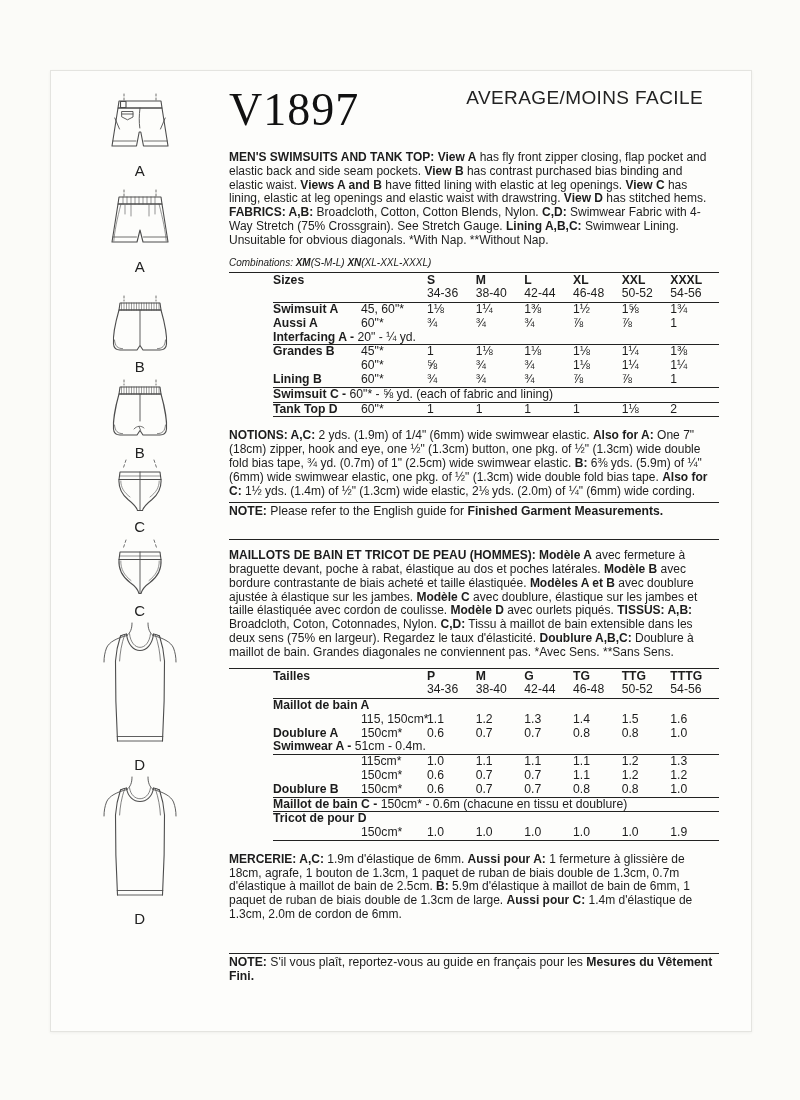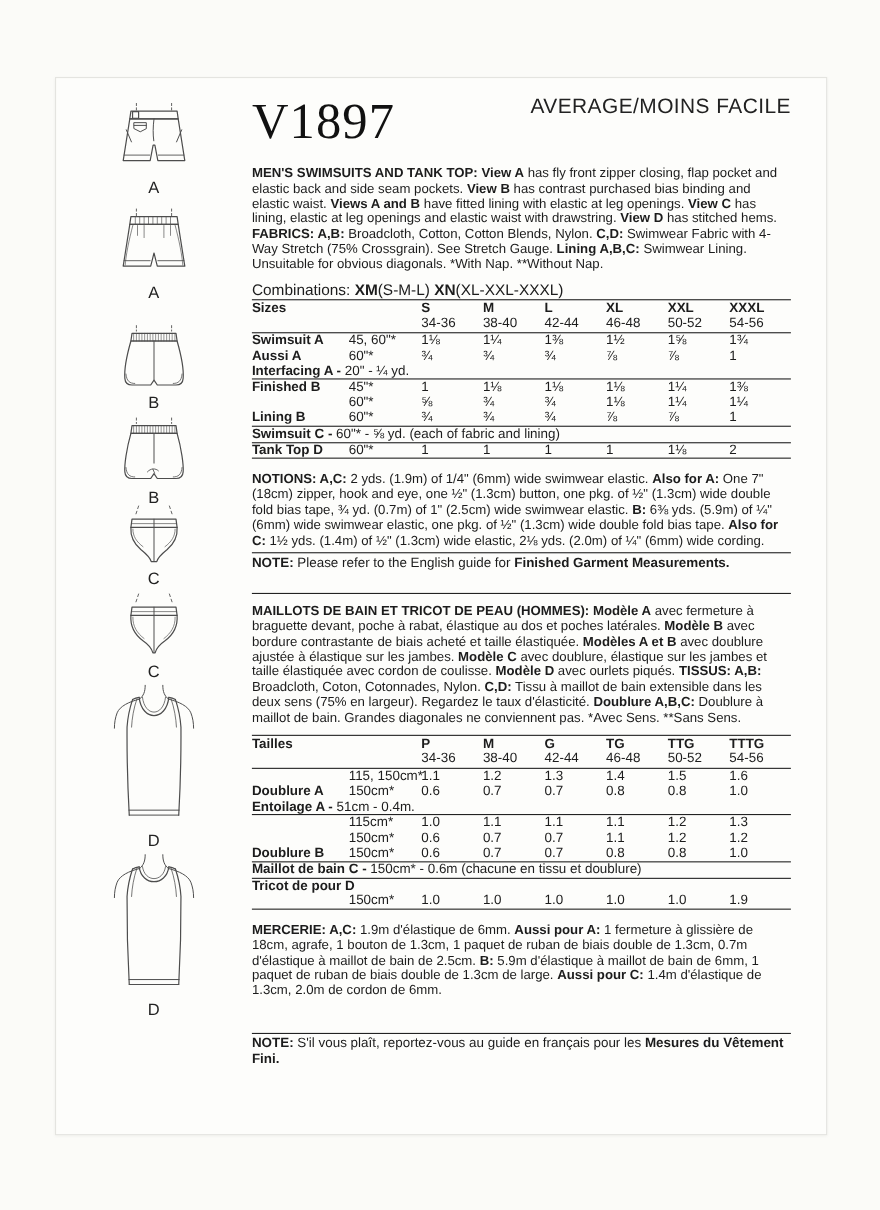--- a/index.html
+++ b/index.html
@@ -17,27 +17,27 @@
   }
   
   .figures{position:absolute;left:0;top:0;width:178px;height:960px;}
   .fig{position:absolute;text-align:center;}
   .fig svg{display:block;margin:0 auto;}
   .fig-label{font-size:15px;color:#222;margin-top:1px;letter-spacing:.5px;}
   
   .col{position:absolute;left:178px;top:16px;width:490px;}
   .title-row{display:flex;justify-content:space-between;align-items:flex-start;height:52px;margin-bottom:9px;}
   .v-number{font-family:"Liberation Serif","DejaVu Serif",serif;font-size:46px;line-height:46px;font-weight:400;letter-spacing:1px;color:#111;}
-  .difficulty{font-size:19px;letter-spacing:.4px;color:#222;padding-bottom:3px;margin-right:0;}
+  .difficulty{font-size:19px;letter-spacing:.4px;color:#222;padding-bottom:3px;margin-right:16px;}
   .para{font-size:12px;line-height:13.8px;margin:12px 0 8px;}
   .b{font-weight:bold;}
-  .lead-line{font-size:14px;line-height:14px;margin-bottom:2px;}
+  .lead-line{font-size:10px;line-height:14px;margin-bottom:2px;font-style:italic;}
   
   .ytable{border-top:1.5px solid #222;margin-bottom:5px;}
-  .trow{display:grid;grid-template-columns:88px 66px repeat(6,1fr);font-size:12.2px;line-height:13.8px;white-space:nowrap;}
+  .trow{display:grid;grid-template-columns:88px 66px repeat(6,1fr);font-size:12.2px;line-height:13.8px;white-space:nowrap;margin-left:44px;}
   .trow.thead{padding:1px 0 2px;border-bottom:1.5px solid #222;line-height:13.2px;}
   .trow.rule{border-bottom:1.5px solid #222;}
   .trow.tspan{display:block;}
   .tlabel{font-weight:bold;}
   .note{font-size:12.2px;line-height:13.8px;border-top:1.5px solid #222;border-bottom:1.5px solid #222;padding:2px 0 20px;margin:3px 0 9px;}
   .note.open-bottom{border-bottom:none;margin-bottom:0;margin-top:31px;}
   .mt{margin-top:9px;}
 </style>
 </head>
 <body>
@@ -222,21 +222,21 @@
           <div class="twidth">60"*</div>
           <div class="tcell">¾</div>
           <div class="tcell">¾</div>
           <div class="tcell">¾</div>
           <div class="tcell">⅞</div>
           <div class="tcell">⅞</div>
           <div class="tcell">1</div>
         </div>
         <div class="trow tspan rule"><span class="b">Interfacing A -</span><span> 20" - ¼ yd.</span></div>
         <div class="trow">
-          <div class="tlabel">Finished B</div>
+          <div class="tlabel">Grandes B</div>
           <div class="twidth">45"*</div>
           <div class="tcell">1</div>
           <div class="tcell">1⅛</div>
           <div class="tcell">1⅛</div>
           <div class="tcell">1⅛</div>
           <div class="tcell">1¼</div>
           <div class="tcell">1⅜</div>
         </div>
         <div class="trow">
           <div class="tlabel"></div>
@@ -300,41 +300,42 @@
           </div>
           <div class="tcell">
             <div class="b">TTG</div>
             <div>50-52</div>
           </div>
           <div class="tcell">
             <div class="b">TTTG</div>
             <div>54-56</div>
           </div>
         </div>
+        <div class="trow tspan"><span class="b">Maillot de bain A</span></div>
         <div class="trow">
           <div class="tlabel"></div>
           <div class="twidth">115, 150cm*</div>
           <div class="tcell">1.1</div>
           <div class="tcell">1.2</div>
           <div class="tcell">1.3</div>
           <div class="tcell">1.4</div>
           <div class="tcell">1.5</div>
           <div class="tcell">1.6</div>
         </div>
         <div class="trow">
           <div class="tlabel">Doublure A</div>
           <div class="twidth">150cm*</div>
           <div class="tcell">0.6</div>
           <div class="tcell">0.7</div>
           <div class="tcell">0.7</div>
           <div class="tcell">0.8</div>
           <div class="tcell">0.8</div>
           <div class="tcell">1.0</div>
         </div>
-        <div class="trow tspan rule"><span class="b">Entoilage A -</span><span> 51cm - 0.4m.</span></div>
+        <div class="trow tspan rule"><span class="b">Swimwear A -</span><span> 51cm - 0.4m.</span></div>
         <div class="trow">
           <div class="tlabel"></div>
           <div class="twidth">115cm*</div>
           <div class="tcell">1.0</div>
           <div class="tcell">1.1</div>
           <div class="tcell">1.1</div>
           <div class="tcell">1.1</div>
           <div class="tcell">1.2</div>
           <div class="tcell">1.3</div>
         </div>

